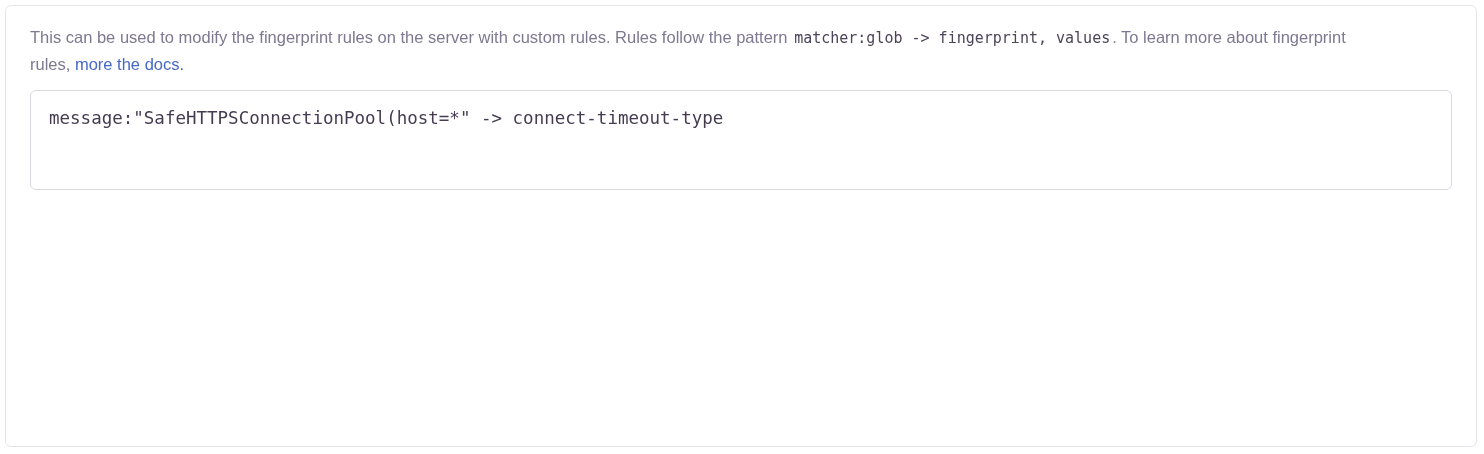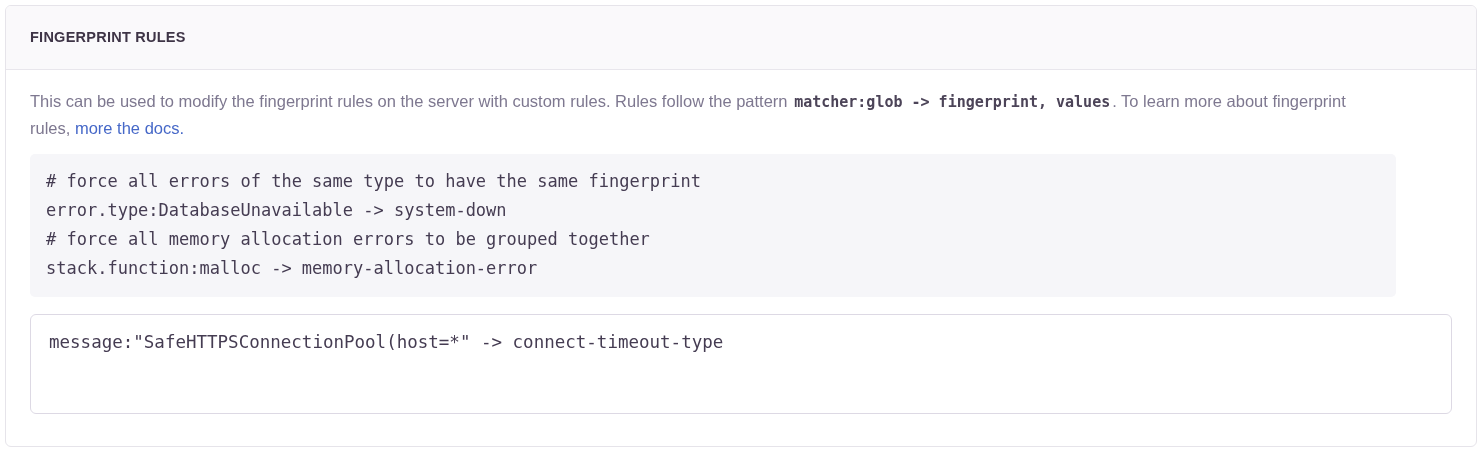--- a/index.html
+++ b/index.html
@@ -60,21 +60,20 @@
     max-width: 1352px;
     margin: 0 0 13px 0;
   }
 
   .description code.inline {
     font-family: "DejaVu Sans Mono", "Liberation Mono", monospace;
     font-size: 15px;
     color: #4c4458;
     padding: 0 2px;
     white-space: nowrap;
-    font-weight: bold;
   }
 
   .description a.doc-link {
     color: #4668c8;
     text-decoration: none;
   }
 
   .code-sample {
     box-sizing: border-box;
     width: 1366px;
@@ -110,33 +109,24 @@
     outline: none;
     overflow: hidden;
   }
   .rules-editor::placeholder { color: #a9a4b5; }
 </style>
 </head>
 <body>
 
 <div class="panel">
 
-  <div class="panel-header">
-    <div class="panel-title">FINGERPRINT RULES</div>
-  </div>
 
   <div class="panel-body">
 
     <p class="description">
       <span>This can be used to modify the fingerprint rules on the server with custom rules. Rules follow the pattern </span><code class="inline">matcher:glob -&gt; fingerprint, values</code><span>. To learn more about fingerprint rules, </span><a class="doc-link" href="#">more the docs.</a>
     </p>
 
-    <div class="code-sample">
-      <pre># force all errors of the same type to have the same fingerprint
-error.type:DatabaseUnavailable -&gt; system-down
-# force all memory allocation errors to be grouped together
-stack.function:malloc -&gt; memory-allocation-error</pre>
-    </div>
 
     <textarea class="rules-editor" spellcheck="false" placeholder="matcher:glob -&gt; fingerprint, values" style="">message:"SafeHTTPSConnectionPool(host=*" -&gt; connect-timeout-type</textarea>
 
   </div>
 </div>
 
 </body></html>

